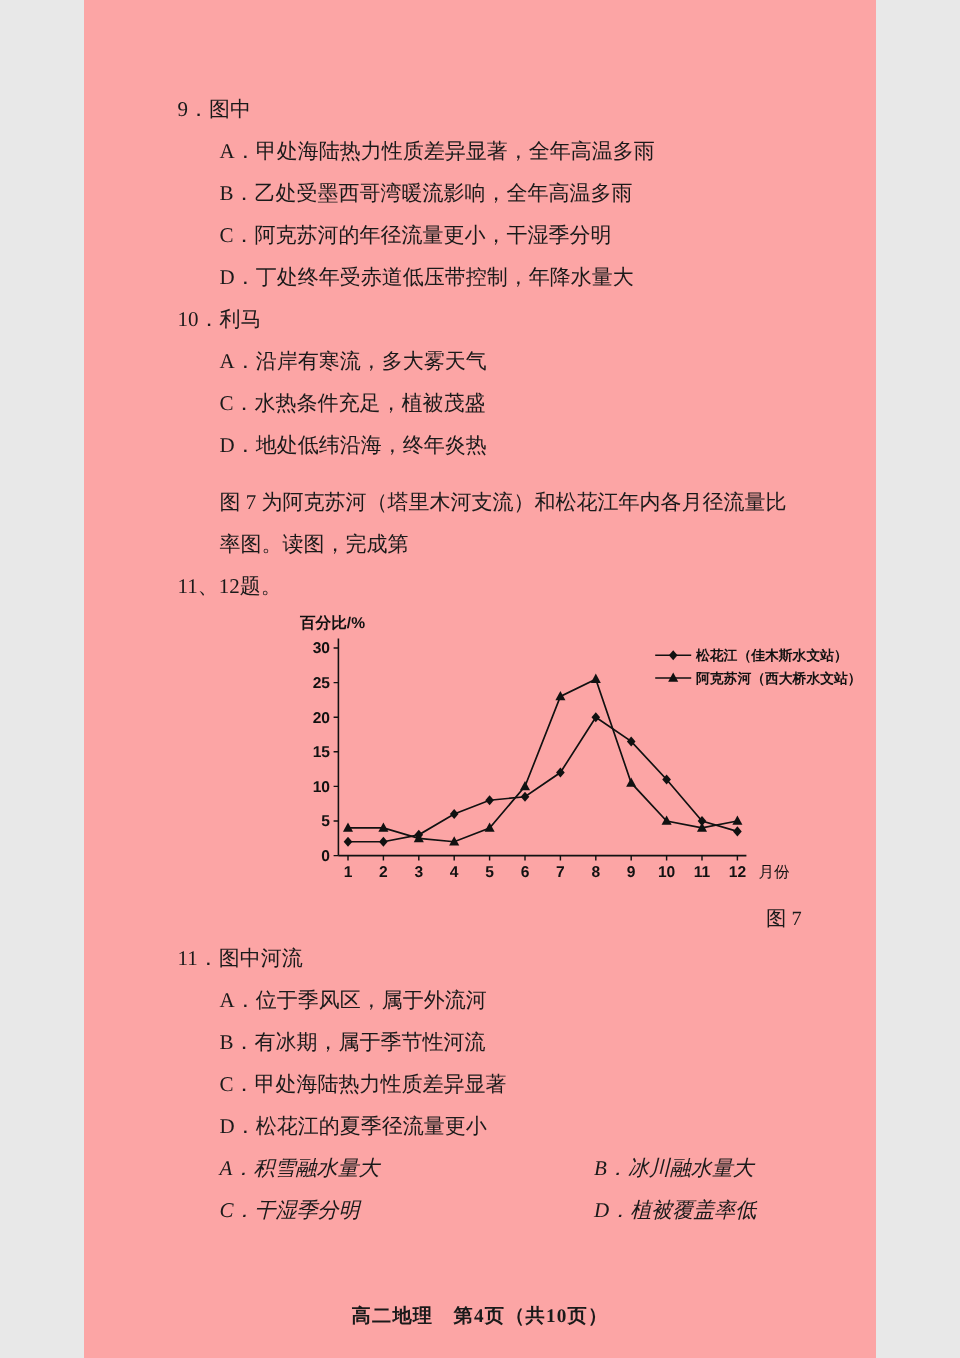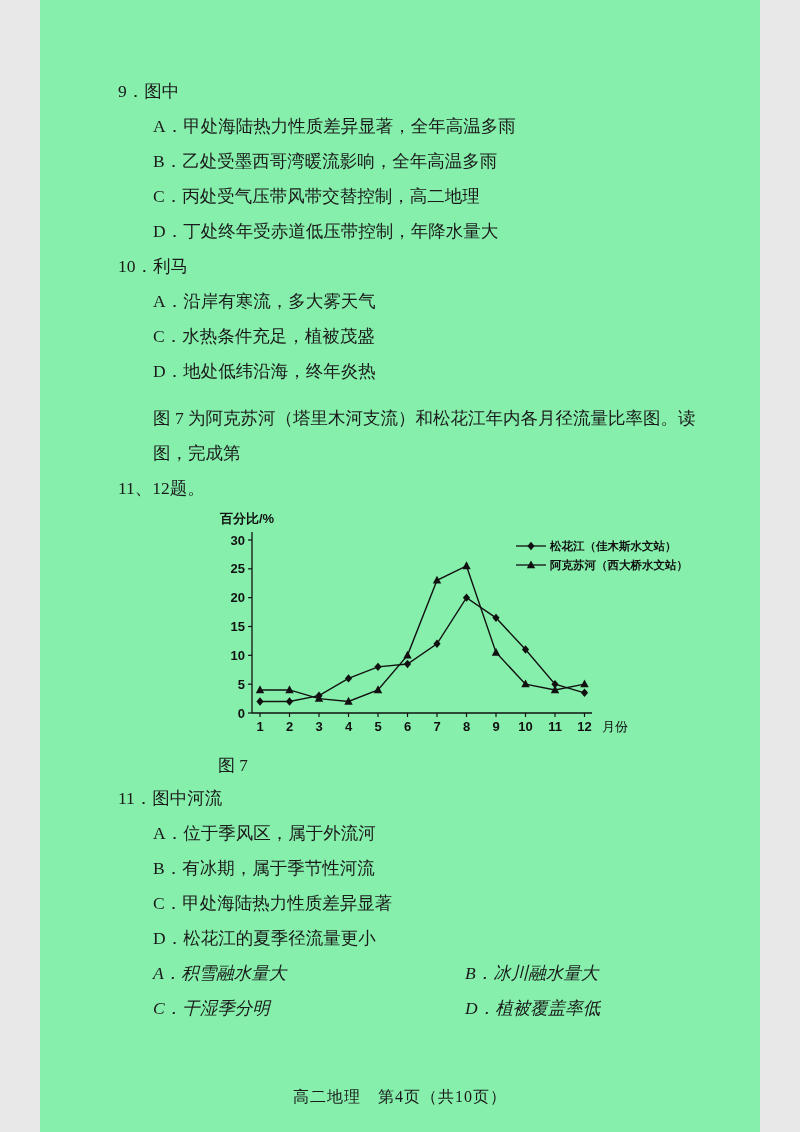--- a/index.html
+++ b/index.html
@@ -1,51 +1,51 @@
 <!DOCTYPE html>
 <html><head>
 <meta charset="utf-8">
 <style>
   html,body{margin:0;padding:0;background:#e8e8e8;}
   .page{
     position:relative;
-    width:720px;height:1132px;
+    width:660px;height:1132px;
     margin:0 auto;
-    background:#86efac;
+    background:#fca5a5;
     color:#1a1a1a;
     font-family:"Liberation Serif","DejaVu Serif",serif;
     overflow:hidden;
   }
   .content{padding:74px 58px 0 78px;font-size:17.5px;}
   .stem{line-height:35px;}
   .option{line-height:35px;padding-left:35px;}
   .intro-line1{line-height:35px;padding-left:35px;margin-top:12px;}
   .intro-line2{line-height:35px;}
   figure{margin:4px 0 0 0;padding:0;}
   .chart-wrap{margin-left:100px;}
-  .fig-caption{width:420px;text-align:left;line-height:30px;font-size:17px;margin-left:0;}
+  .fig-caption{width:420px;text-align:right;line-height:30px;font-size:17px;margin-left:0;}
   .q12-grid{display:grid;grid-template-columns:312px auto;}
   .q12-grid .option{padding-left:35px;font-style:italic;}
   .footer{
     position:absolute;left:0;bottom:24px;width:100%;
-    text-align:center;font-size:16px;font-weight:normal;letter-spacing:1px;
+    text-align:center;font-size:16px;font-weight:bold;letter-spacing:1px;
   }
   svg text{font-family:"Liberation Sans","DejaVu Sans",sans-serif;}
 </style>
 </head>
 <body>
 
 <div class="page">
   <div class="content">
 
     <section>
       <div class="stem">9．图中</div>
       <div class="option">A．甲处海陆热力性质差异显著，全年高温多雨</div>
       <div class="option">B．乙处受墨西哥湾暖流影响，全年高温多雨</div>
-      <div class="option">C．丙处受气压带风带交替控制，高二地理</div>
+      <div class="option">C．阿克苏河的年径流量更小，干湿季分明</div>
       <div class="option">D．丁处终年受赤道低压带控制，年降水量大</div>
     </section>
 
     <section>
       <div class="stem">10．利马</div>
       <div class="option">A．沿岸有寒流，多大雾天气</div>
       <div class="option">C．水热条件充足，植被茂盛</div>
       <div class="option">D．地处低纬沿海，终年炎热</div>
     </section>
 

